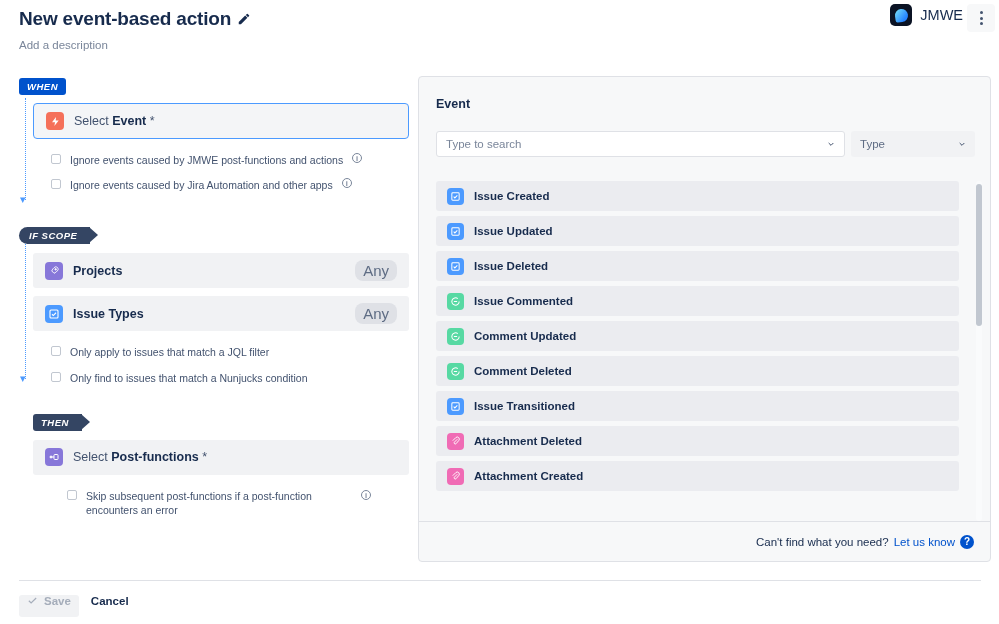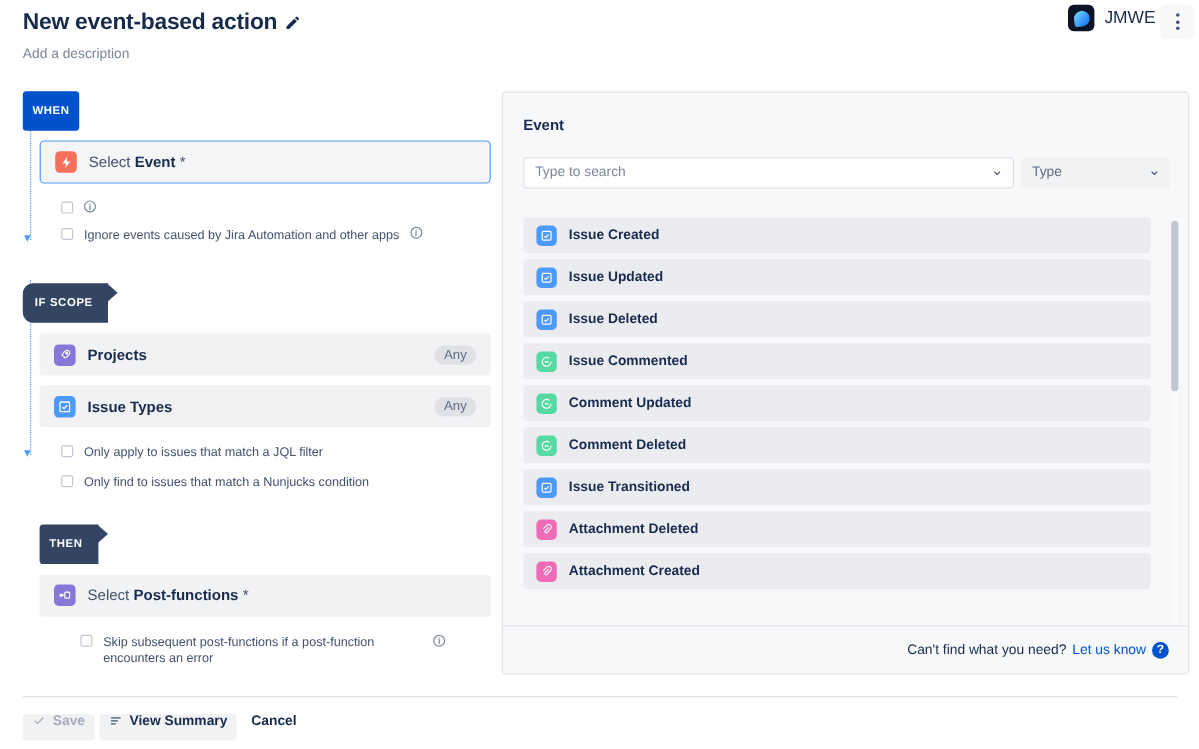--- a/index.html
+++ b/index.html
@@ -38,23 +38,23 @@
     border-radius: 4px; background: #F7F8F9;
     display: flex; flex-direction: column; align-items: center; justify-content: center; gap: 2.5px;
   }
   .kebab i { display: block; width: 3px; height: 3px; border-radius: 50%; background: #44546F; }
 
   
   .flow { position: absolute; left: 19px; top: 76px; width: 390px; }
 
   .stage-badge {
     display: inline-flex; align-items: center;
-    height: 33px; padding: 0 8px;
+    height: 17px; padding: 0 8px;
     font-size: 9.5px; font-weight: 700; letter-spacing: 0.5px;
-    color: #ffffff; position: relative;
+    color: #ffffff; position: relative; font-style: italic;
   }
   .stage-when { background: #0052CC; border-radius: 3px; }
   .stage-arrow { background: #344563; border-radius: 3px 0 0 3px; padding-right: 13px; }
   .stage-arrow::after {
     content: ""; position: absolute; right: -8px; top: 0;
     border-left: 9px solid #344563;
     border-top: 8.5px solid transparent; border-bottom: 8.5px solid transparent;
   }
   .stage-arrow.rounded { border-radius: 9px 0 0 9px; padding-left: 10px; }
 
@@ -66,21 +66,21 @@
     height: 35px; display: flex; align-items: center; padding: 0 12px;
     margin-left: 14px; width: 376px;
   }
   .card.selected {
     background: #F4F5F7; border: 1.5px solid #4C9AFF; border-radius: 4px; height: 36px;
   }
   .card-label { font-size: 12.5px; color: #42526E; margin-left: 10px; }
   .card-label b { font-weight: 700; color: #172B4D; }
   .req { color: #42526E; }
   .badge-any {
-    margin-left: auto; font-size: 11px; color: #5E6C84;
+    margin-left: auto; font-size: 15px; color: #5E6C84;
     background: #DFE1E6; border-radius: 8px; padding: 2px 8px;
   }
 
   .sq-icon { width: 18px; height: 18px; border-radius: 4px; flex: 0 0 18px;
              display: flex; align-items: center; justify-content: center; }
   .ic-event { background: #F5705A; }
   .ic-project { background: #8777D9; }
   .ic-issue { background: #4C9AFF; }
   .ic-postfn { background: #8777D9; }
 
@@ -211,20 +211,21 @@
       <span class="sq-icon ic-event">
         <svg width="11" height="11" viewBox="0 0 24 24" fill="#fff">
             <path d="M13 2L4.5 13.5H11L9.5 22 19 10h-6.5L13 2z"></path>
           </svg>
       </span>
       <span class="card-label">Select <b>Event</b><span class="req"> *</span></span>
     </div>
 
     <div class="chk-row" style="margin-top:14px;">
       <span class="chkbox"></span>
+      <span class="chk-text">Ignore events caused by JMWE post-functions and actions</span>
       <i class="info-i">i</i>
     </div>
     <div class="chk-row" style="margin-top:11px;">
       <span class="chkbox"></span>
       <span class="chk-text">Ignore events caused by Jira Automation and other apps</span>
       <i class="info-i">i</i>
     </div>
 
     
     <div style="height:33px"></div>
@@ -403,26 +404,18 @@
   <div class="divider"></div>
   <div class="actions">
     <div class="btn btn-save">
       <span>
         <svg width="11" height="11" viewBox="0 0 24 24" fill="none" stroke="#A5ADBA" stroke-width="2.5">
             <path d="M4 12.5l5 5L20 6.5"></path>
           </svg>
       </span>
       <span>Save</span>
     </div>
-    <div class="btn btn-summary">
-      <span>
-        <svg width="11" height="11" viewBox="0 0 24 24" fill="none" stroke="#42526E" stroke-width="2.4" stroke-linecap="round">
-            <path d="M4 7h16M4 12.5h11M4 18h7"></path>
-          </svg>
-      </span>
-      <span>View Summary</span>
-    </div>
     <div class="btn btn-cancel">
       <span>Cancel</span>
     </div>
   </div>
 
 </div>
 
 </body></html>

